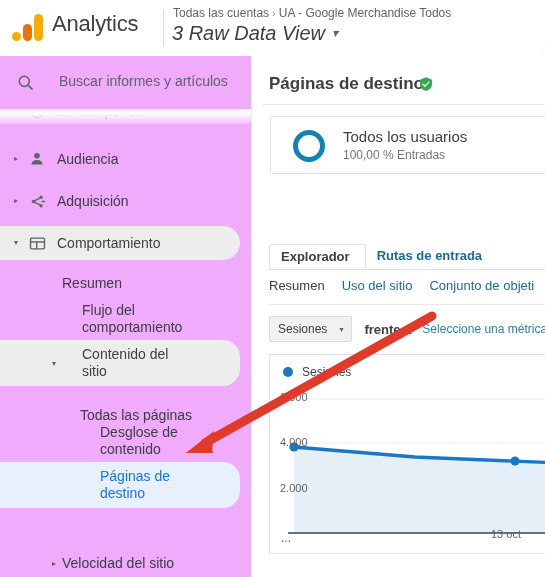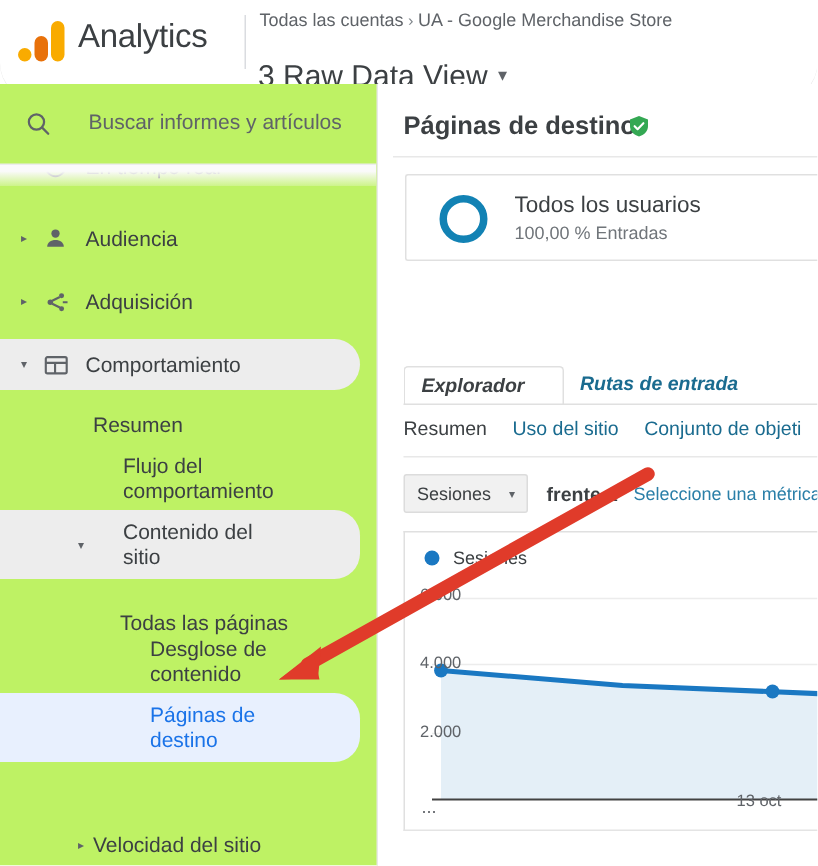--- a/index.html
+++ b/index.html
@@ -59,39 +59,40 @@
   .breadcrumb {
     position: absolute;
     left: 173px; top: 6px;
     font-size: 12px;
     color: #5f6368;
     white-space: nowrap;
   }
   .breadcrumb .sep { color: #80868b; margin: 0 3px; font-size: 11px; }
   .view-title {
     position: absolute;
-    left: 172px; top: 40px;
+    left: 172px; top: 22px;
     font-size: 20px;
     color: #3c4043;
     white-space: nowrap;
+    font-style: italic;
   }
   .view-caret {
     display: inline-block;
     margin-left: 7px;
     color: #5f6368;
     font-size: 12px;
     vertical-align: 3px;
   }
 
   
   .sidebar {
     position: absolute;
     left: 0; top: 56px;
     width: 252px; height: 521px;
-    background: #bef264;
+    background: #f0abfc;
     border-right: 1px solid #e8e8e8;
     box-sizing: border-box;
     overflow: hidden;
   }
   .search-row {
     position: absolute;
     left: 0; top: 0;
     width: 251px; height: 54px;
     border-bottom: 1px solid #ececec;
     box-sizing: border-box;
@@ -252,28 +253,27 @@
 
   
   .tabs {
     position: absolute;
     left: 17px; top: 188px;
     height: 26px;
     display: flex;
     align-items: stretch;
   }
   .tab {
-    padding: 4px 25px 4px 11px;
+    padding: 4px 15px 4px 11px;
     font-size: 13px;
     font-weight: bold;
     color: #1a6b8f;
     cursor: pointer;
     box-sizing: border-box;
     white-space: nowrap;
-    font-style: italic;
   }
   .tab.active {
     color: #3c4043;
     background: #fff;
     border: 1px solid #e0e0e0;
     border-bottom: 1px solid #fff;
     border-radius: 3px 3px 0 0;
   }
   .tabs-rule {
     position: absolute;
@@ -422,21 +422,21 @@
 
   <div class="topbar">
     <div class="logo-wrap">
       <div class="logo-bar b1"></div>
       <div class="logo-bar b2"></div>
       <div class="logo-bar b3"></div>
     </div>
     <div class="brand">Analytics</div>
     <div class="topbar-divider"></div>
     <div class="breadcrumb">
-      <span>Todas las cuentas</span><span class="sep">›</span><span>UA - Google Merchandise Store</span>
+      <span>Todas las cuentas</span><span class="sep">›</span><span>UA - Google Merchandise Todos</span>
     </div>
     <div class="view-title">
       <span>3 Raw Data View</span><span class="view-caret">▾</span>
     </div>
   </div>
 
   <div class="sidebar">
 
     <div class="search-row">
       <svg class="search-icon" viewBox="0 0 24 24">

